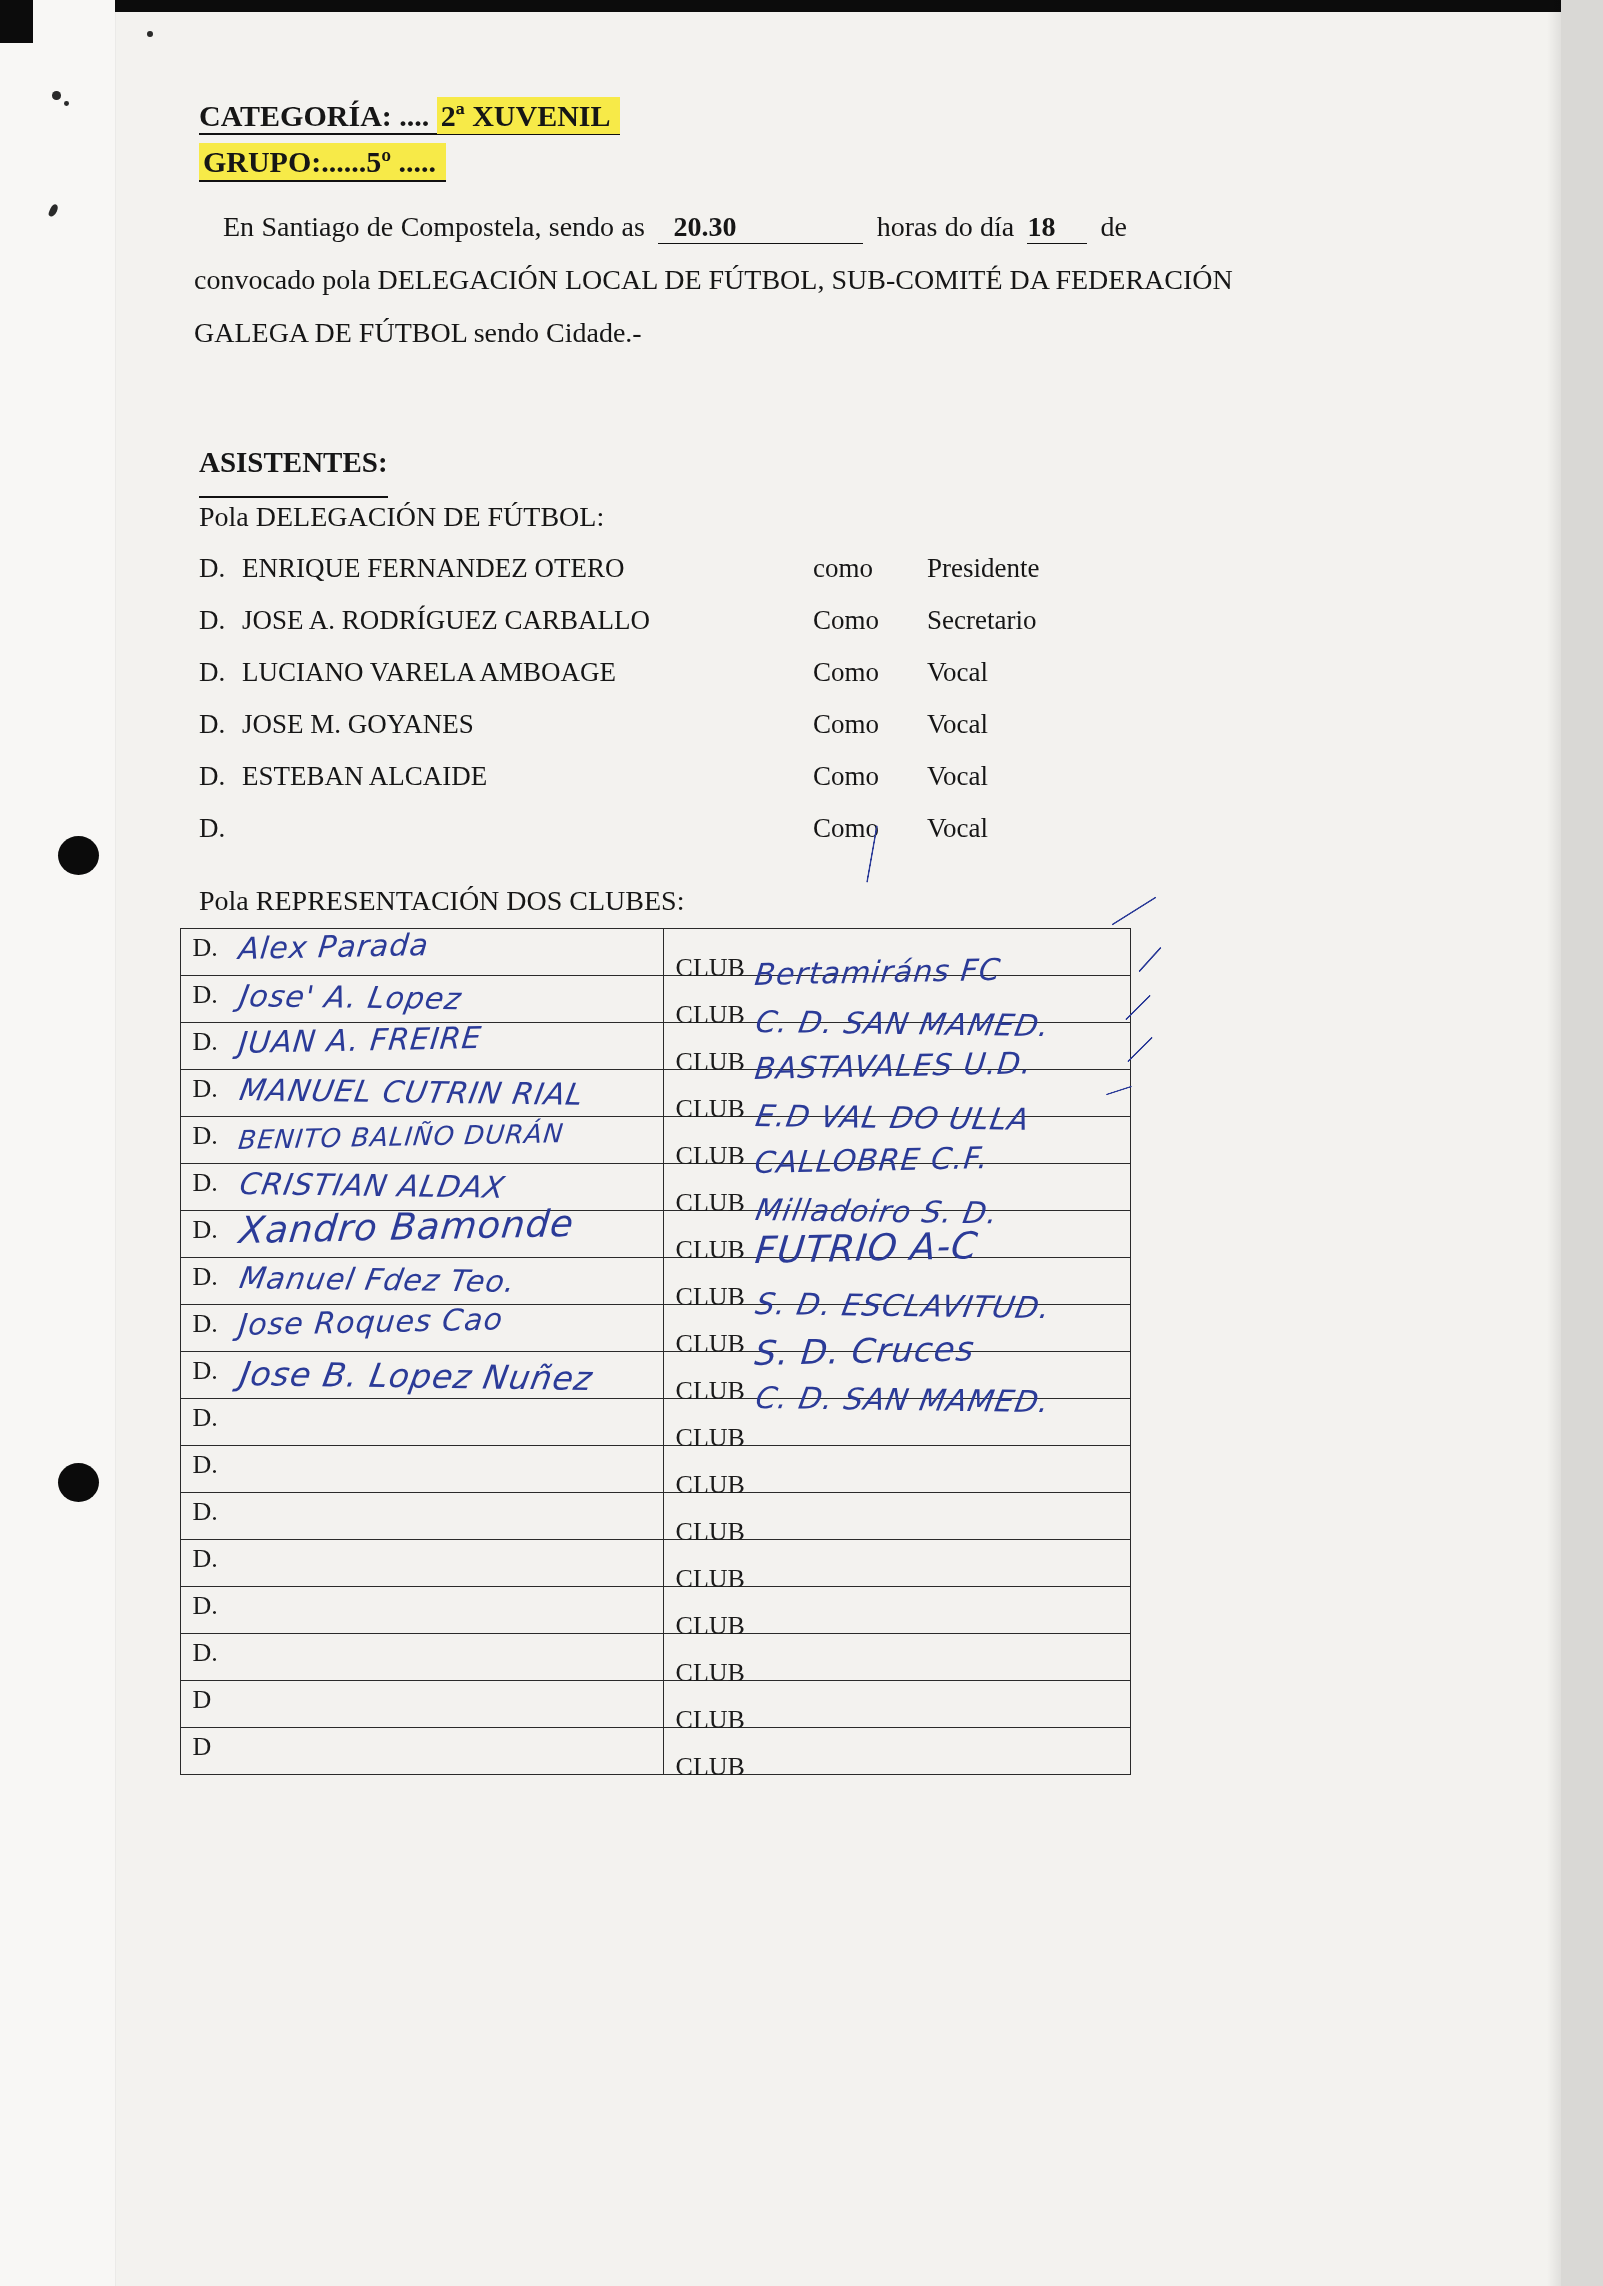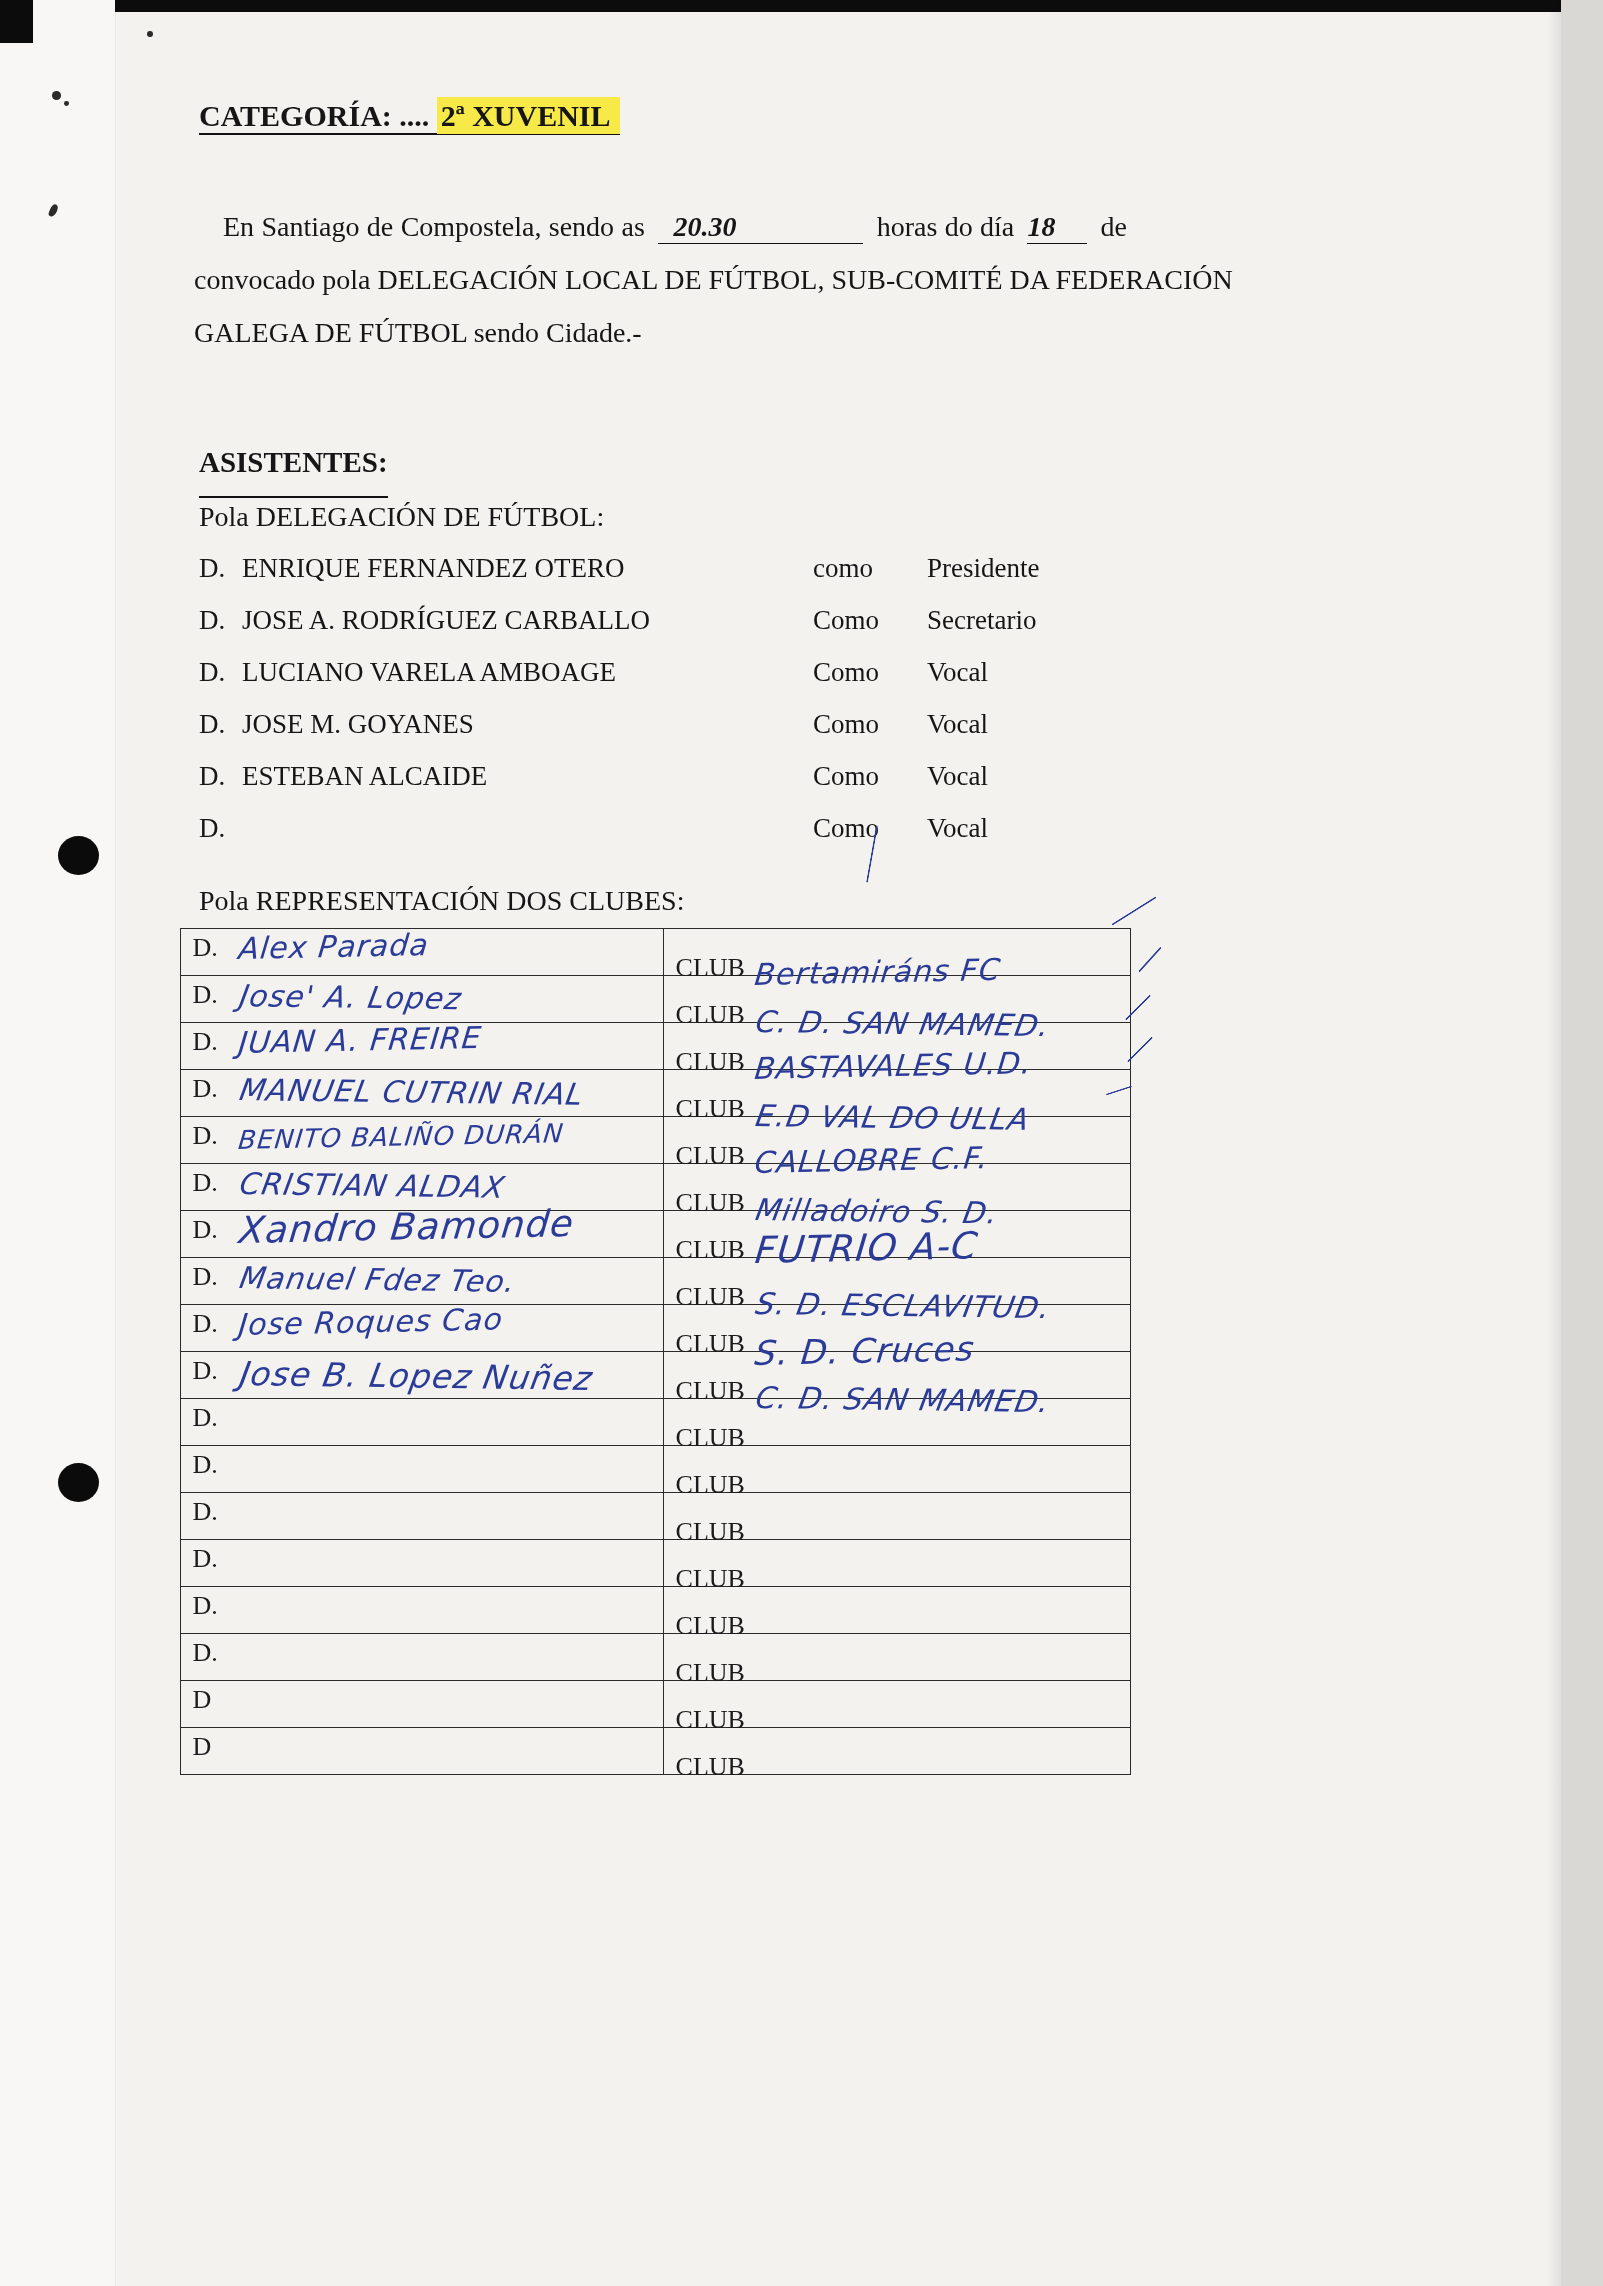--- a/index.html
+++ b/index.html
@@ -29,21 +29,21 @@
   .headings{position:absolute;left:199px;top:93px;font-size:30px;font-weight:bold;line-height:46px;white-space:nowrap;}
   .hline{border-bottom:2.9px solid #111;padding-bottom:1px;}
   .hl{background:#f7ea48;padding:1.9px 9.7px 1.9px 3.9px;}
 
   
   .intro{position:absolute;left:194px;top:200px;width:933px;font-size:28px;line-height:53px;}
   .jline{text-align:justify;text-align-last:justify;white-space:nowrap;}
   .jline.last{text-align-last:left;}
   .jline.indent{padding-left:29px;}
   .blank{display:inline-block;border-bottom:1.9px solid #111;margin:0 5.8px;line-height:33px;}
-  .blank b{font-weight:bold;font-style:italic;}
+  .blank b{font-weight:bold;}
   .blank-time{width:190px;padding-left:15.5px;text-align:left;}
   .blank-day{width:60px;text-align:center;}
   .blank-month{width:291px;margin-left:0;text-align:left;}
 
   
   .asistentes{position:absolute;left:199px;top:446px;font-size:29px;font-weight:bold;}
   .asistentes span{border-bottom:2.9px solid #111;padding-bottom:18px;}
   .delegation-title{position:absolute;left:199px;top:501px;font-size:28px;}
   .members{position:absolute;left:199px;top:553px;width:970px;font-size:27px;}
   .member-row{position:relative;height:52px;}
@@ -107,20 +107,23 @@
   <div class="speck speck-2b"></div>
   <div class="speck speck-3"></div>
 
   <div class="headings">
     <div>
       <span class="hline">
         <span>CATEGORÍA: ....</span>
         <span class="hl">2ª XUVENIL</span>
       </span>
     </div>
+    <div>
+      <span class="hline hl">GRUPO:......5º .....</span>
+    </div>
   </div>
 
   <div class="intro">
     <div class="jline indent">
       <span>En Santiago de Compostela, sendo as</span>
       <span class="blank blank-time"><b>20.30</b></span>
       <span>horas do día</span>
       <span class="blank blank-day"><b>18</b></span>
       <span>de</span>
     </div>

